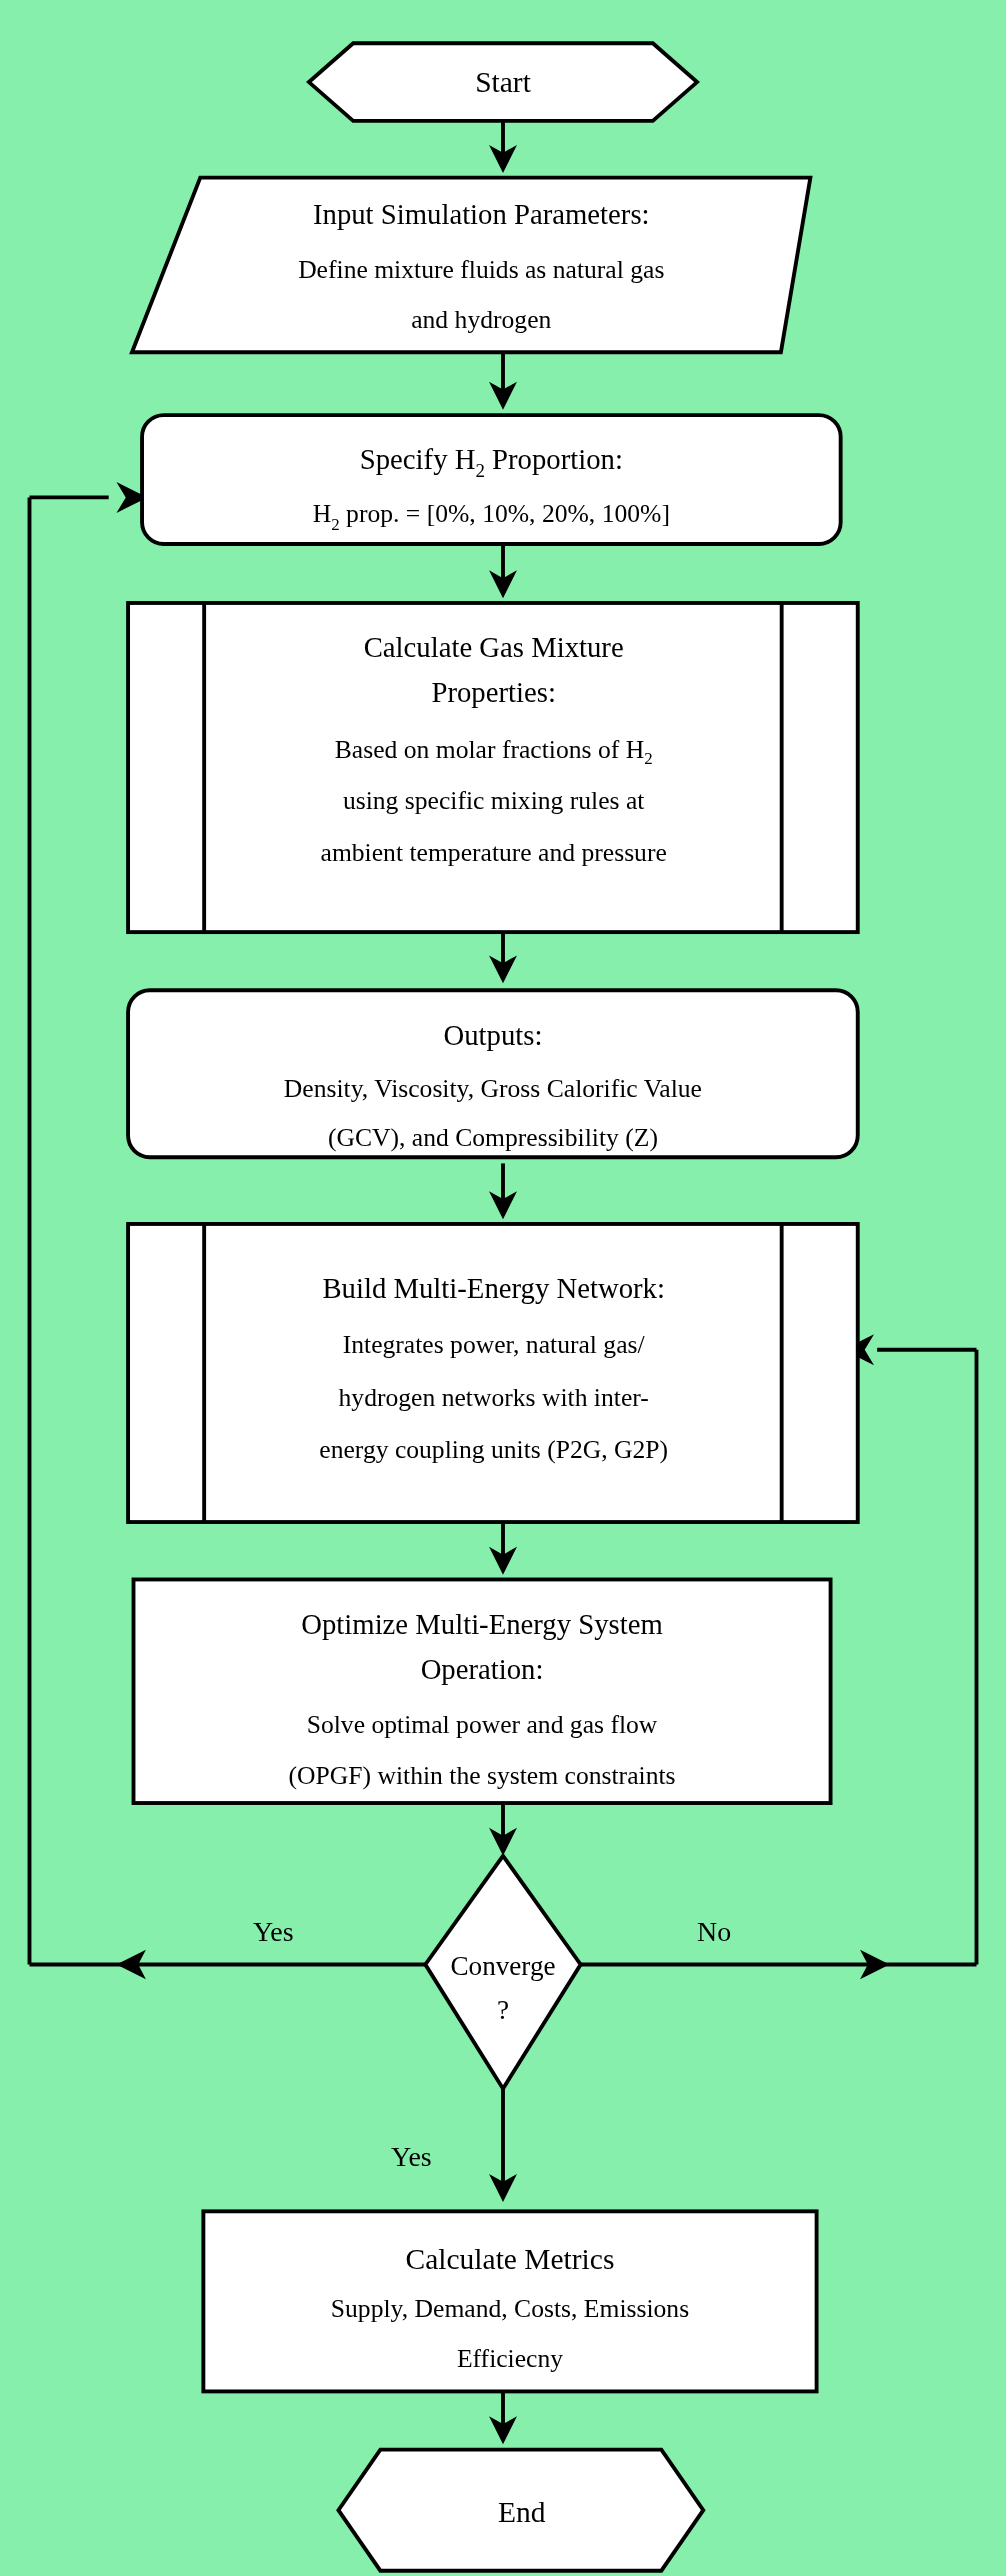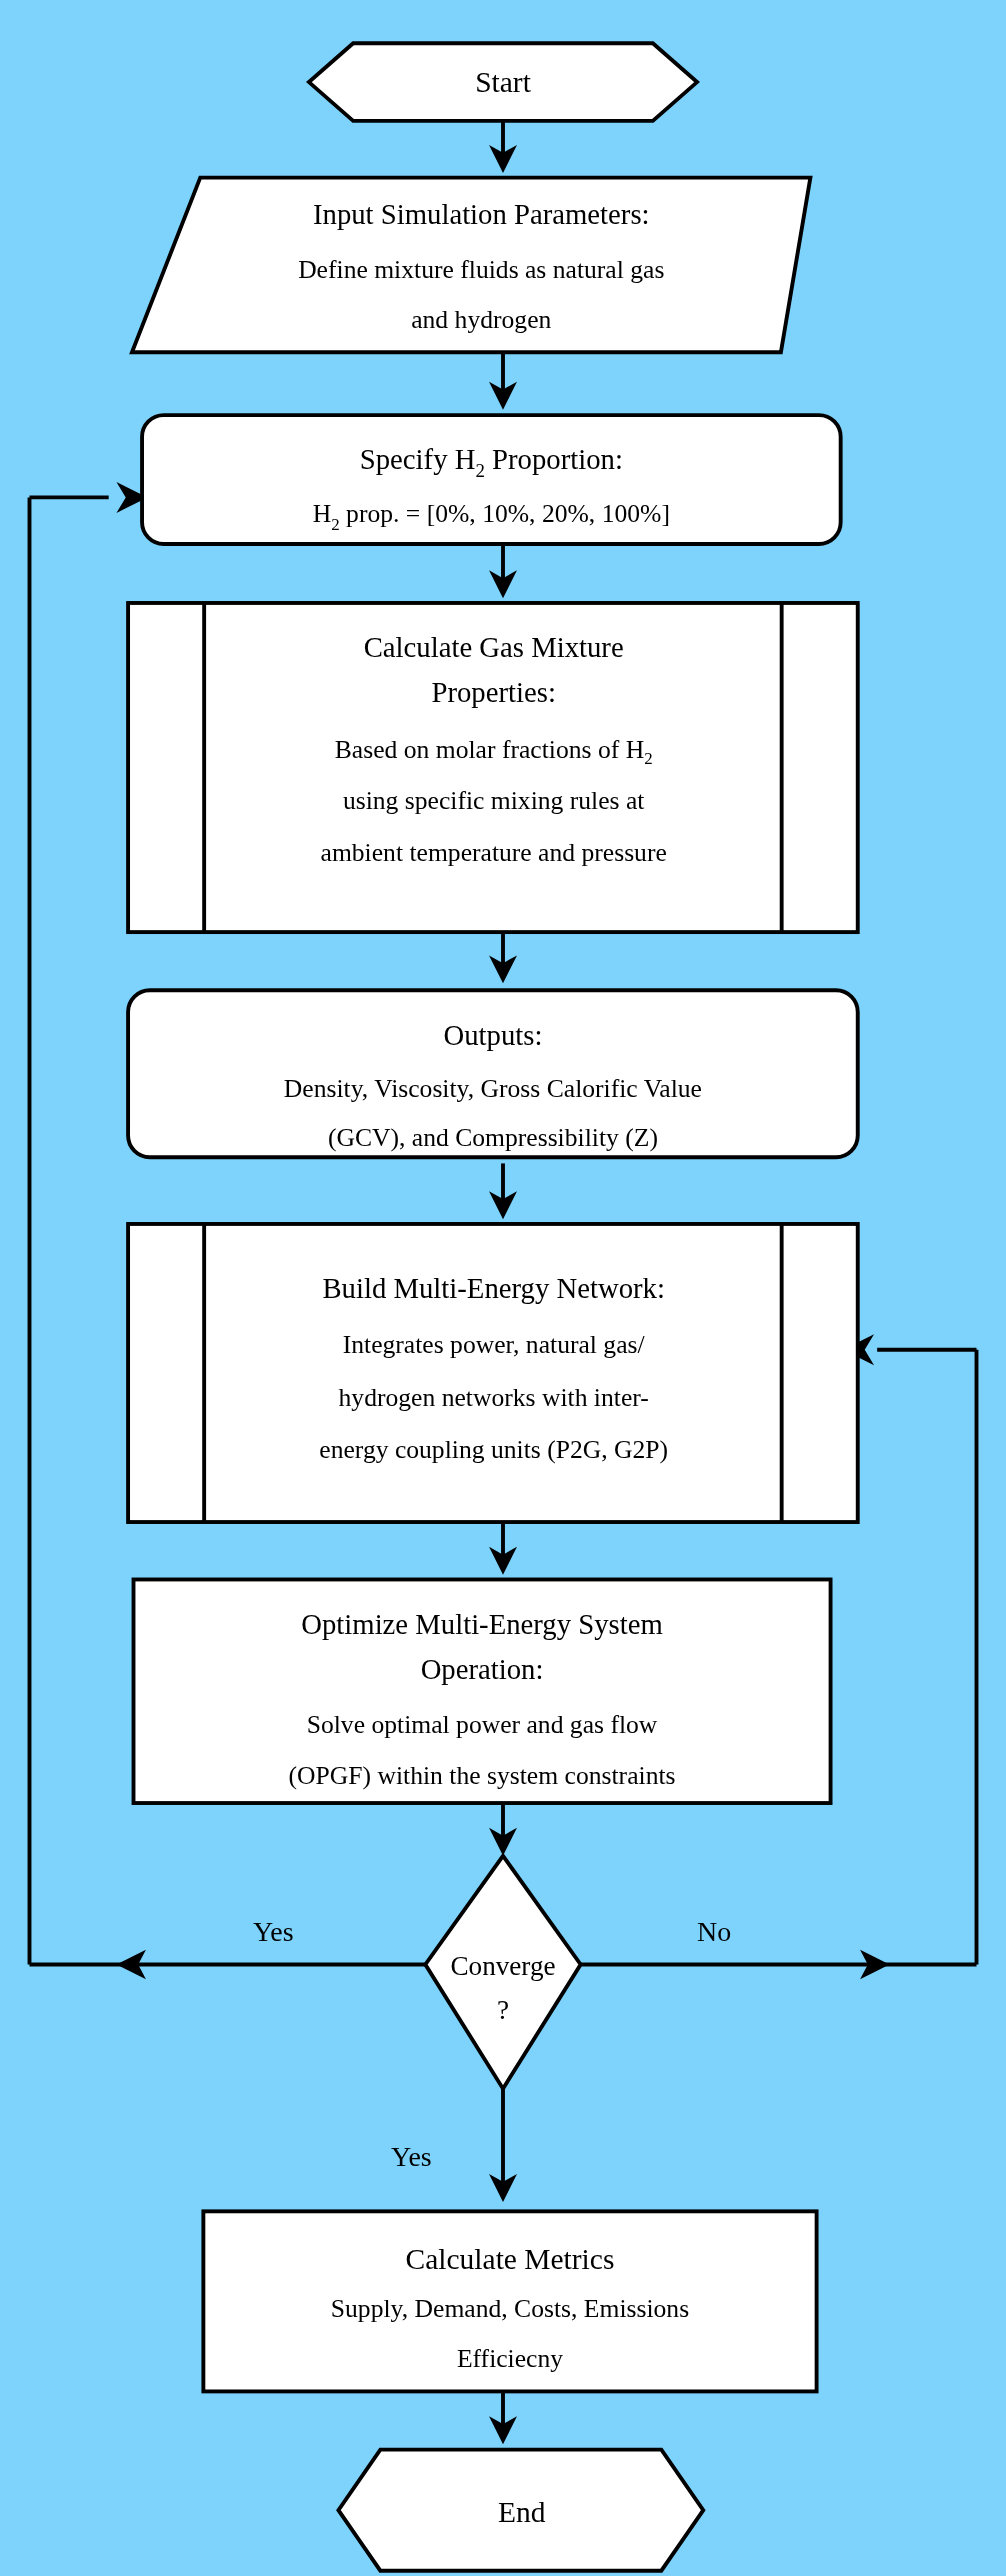--- a/index.html
+++ b/index.html
@@ -8,21 +8,21 @@
     padding: 0;
     background: #ffffff;
   }
   body {
     font-family: "Liberation Serif", "DejaVu Serif", serif;
   }
   #flowchart-root {
     position: relative;
     width: 1006px;
     height: 2576px;
-    background: #7dd3fc;
+    background: #86efac;
     overflow: hidden;
   }
   svg#flow-svg {
     display: block;
     width: 1006px;
     height: 2576px;
   }
   .shape-outline {
     fill: #ffffff;
     stroke: #000000;

